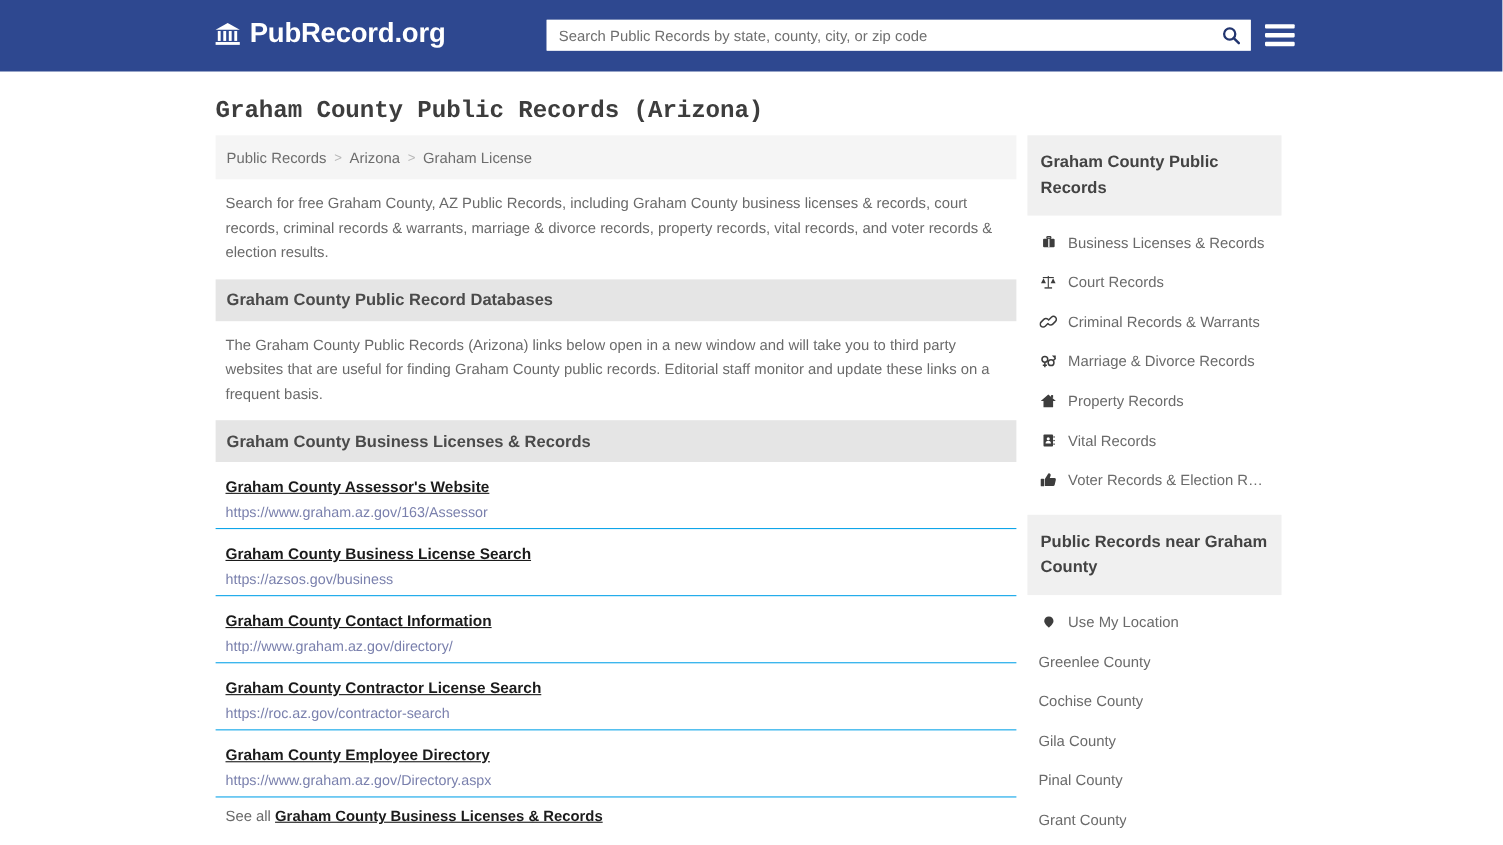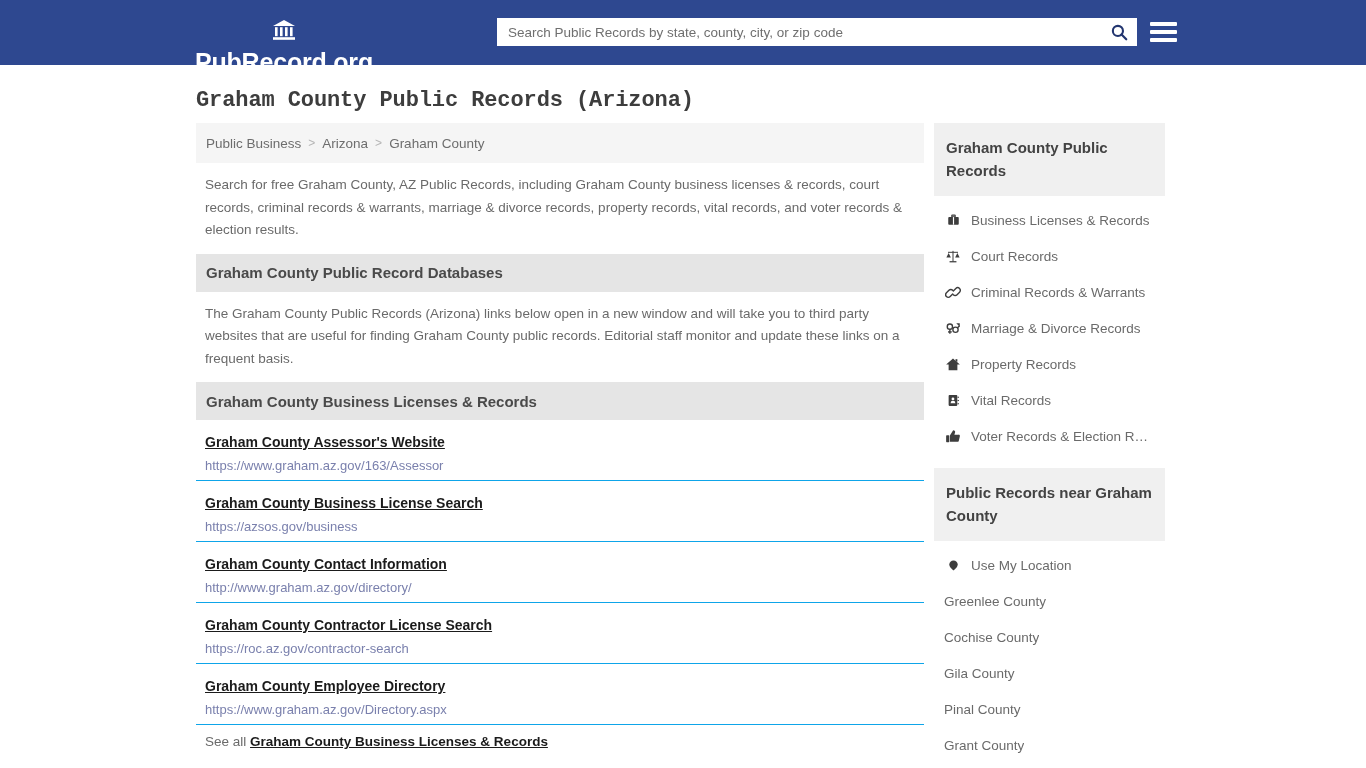--- a/index.html
+++ b/index.html
@@ -25,21 +25,20 @@
     position: relative;
   }
   .brand {
     position: absolute;
     left: 195px;
     top: 18px;
     display: flex;
     align-items: center;
     gap: 8px;
     text-decoration: none;
-    flex-direction: column;
   }
   .brand-icon {
     width: 24px;
     height: 24px;
     display: block;
     flex: none;
   }
   .brand-text {
     color: #ffffff;
     font-size: 25px;
@@ -284,25 +283,25 @@
   </div>
 </div>
 
 <div class="page">
 
   <h1 class="page-title">Graham County Public Records (Arizona)</h1>
 
   <div class="content-col">
 
     <nav class="breadcrumb">
-      <a href="#">Public Business</a>
+      <a href="#">Public Records</a>
       <span class="crumb-sep">&gt;</span>
       <a href="#">Arizona</a>
       <span class="crumb-sep">&gt;</span>
-      <a href="#">Graham County</a>
+      <a href="#">Graham License</a>
     </nav>
 
     <p class="body-copy">Search for free Graham County, AZ Public Records, including Graham County business licenses &amp; records, court records, criminal records &amp; warrants, marriage &amp; divorce records, property records, vital records, and voter records &amp; election results.</p>
 
     <h2 class="section-head">Graham County Public Record Databases</h2>
     <p class="body-copy">The Graham County Public Records (Arizona) links below open in a new window and will take you to third party websites that are useful for finding Graham County public records. Editorial staff monitor and update these links on a frequent basis.</p>
 
     <h2 class="section-head">Graham County Business Licenses &amp; Records</h2>
 
     <div class="link-list">

